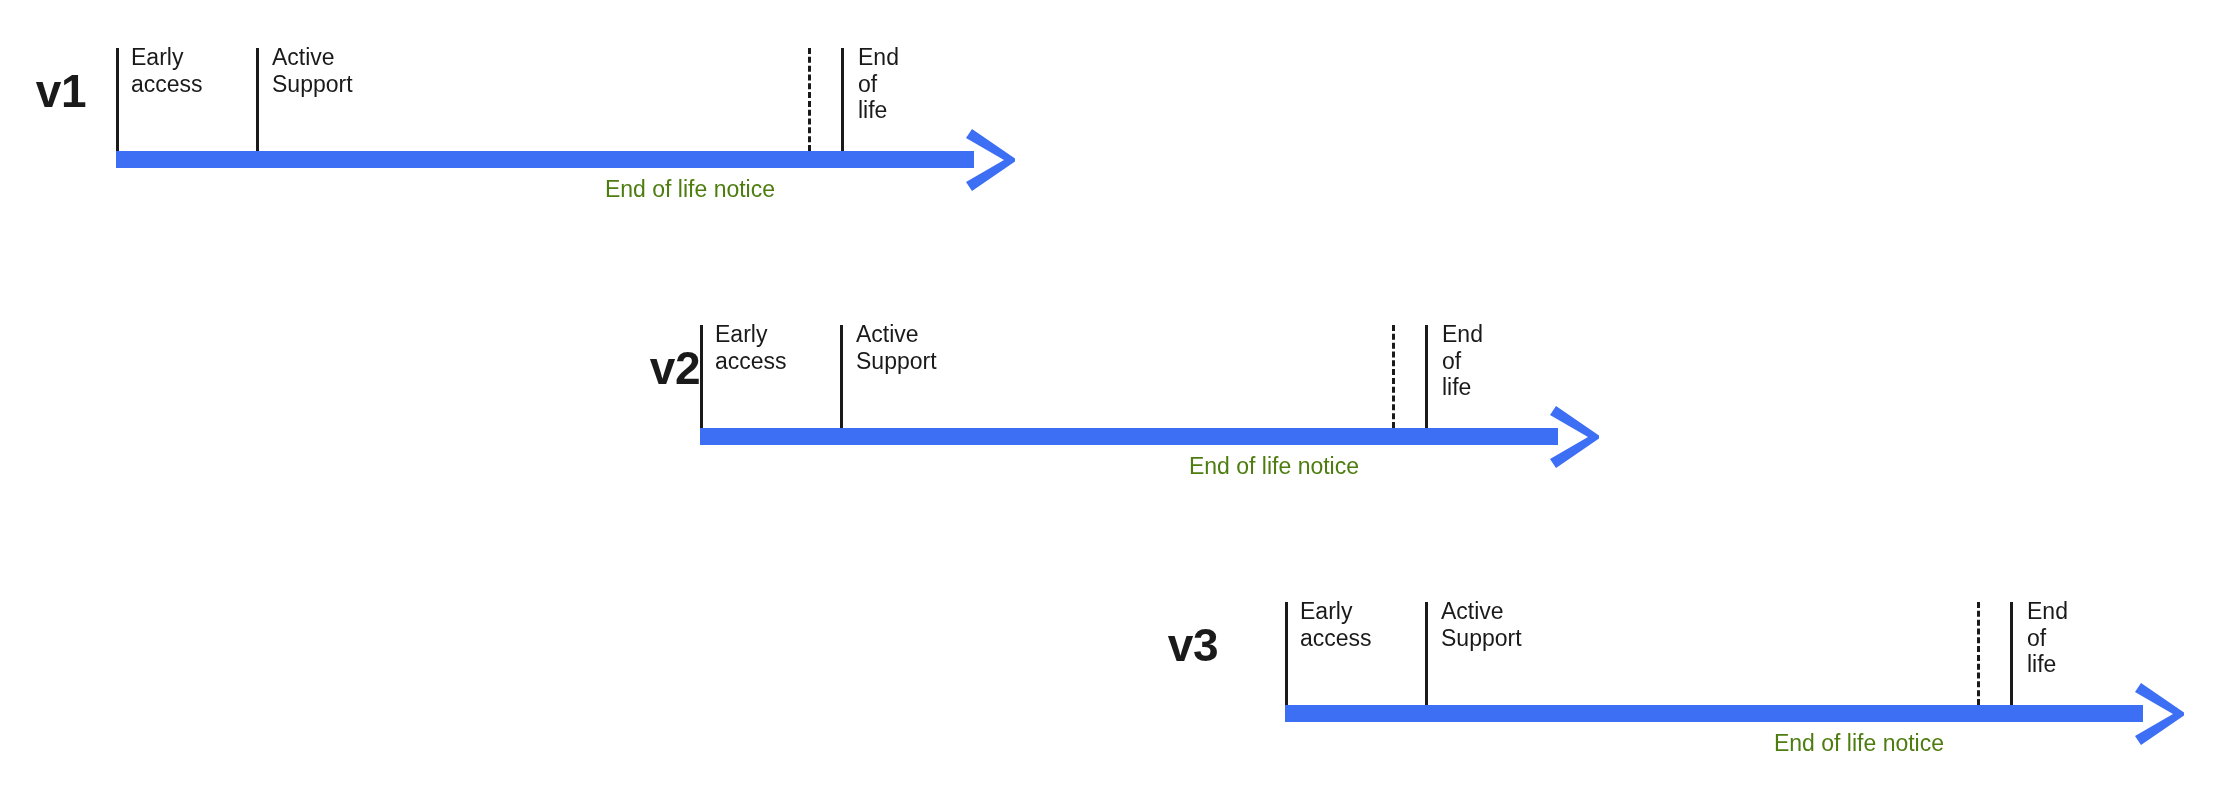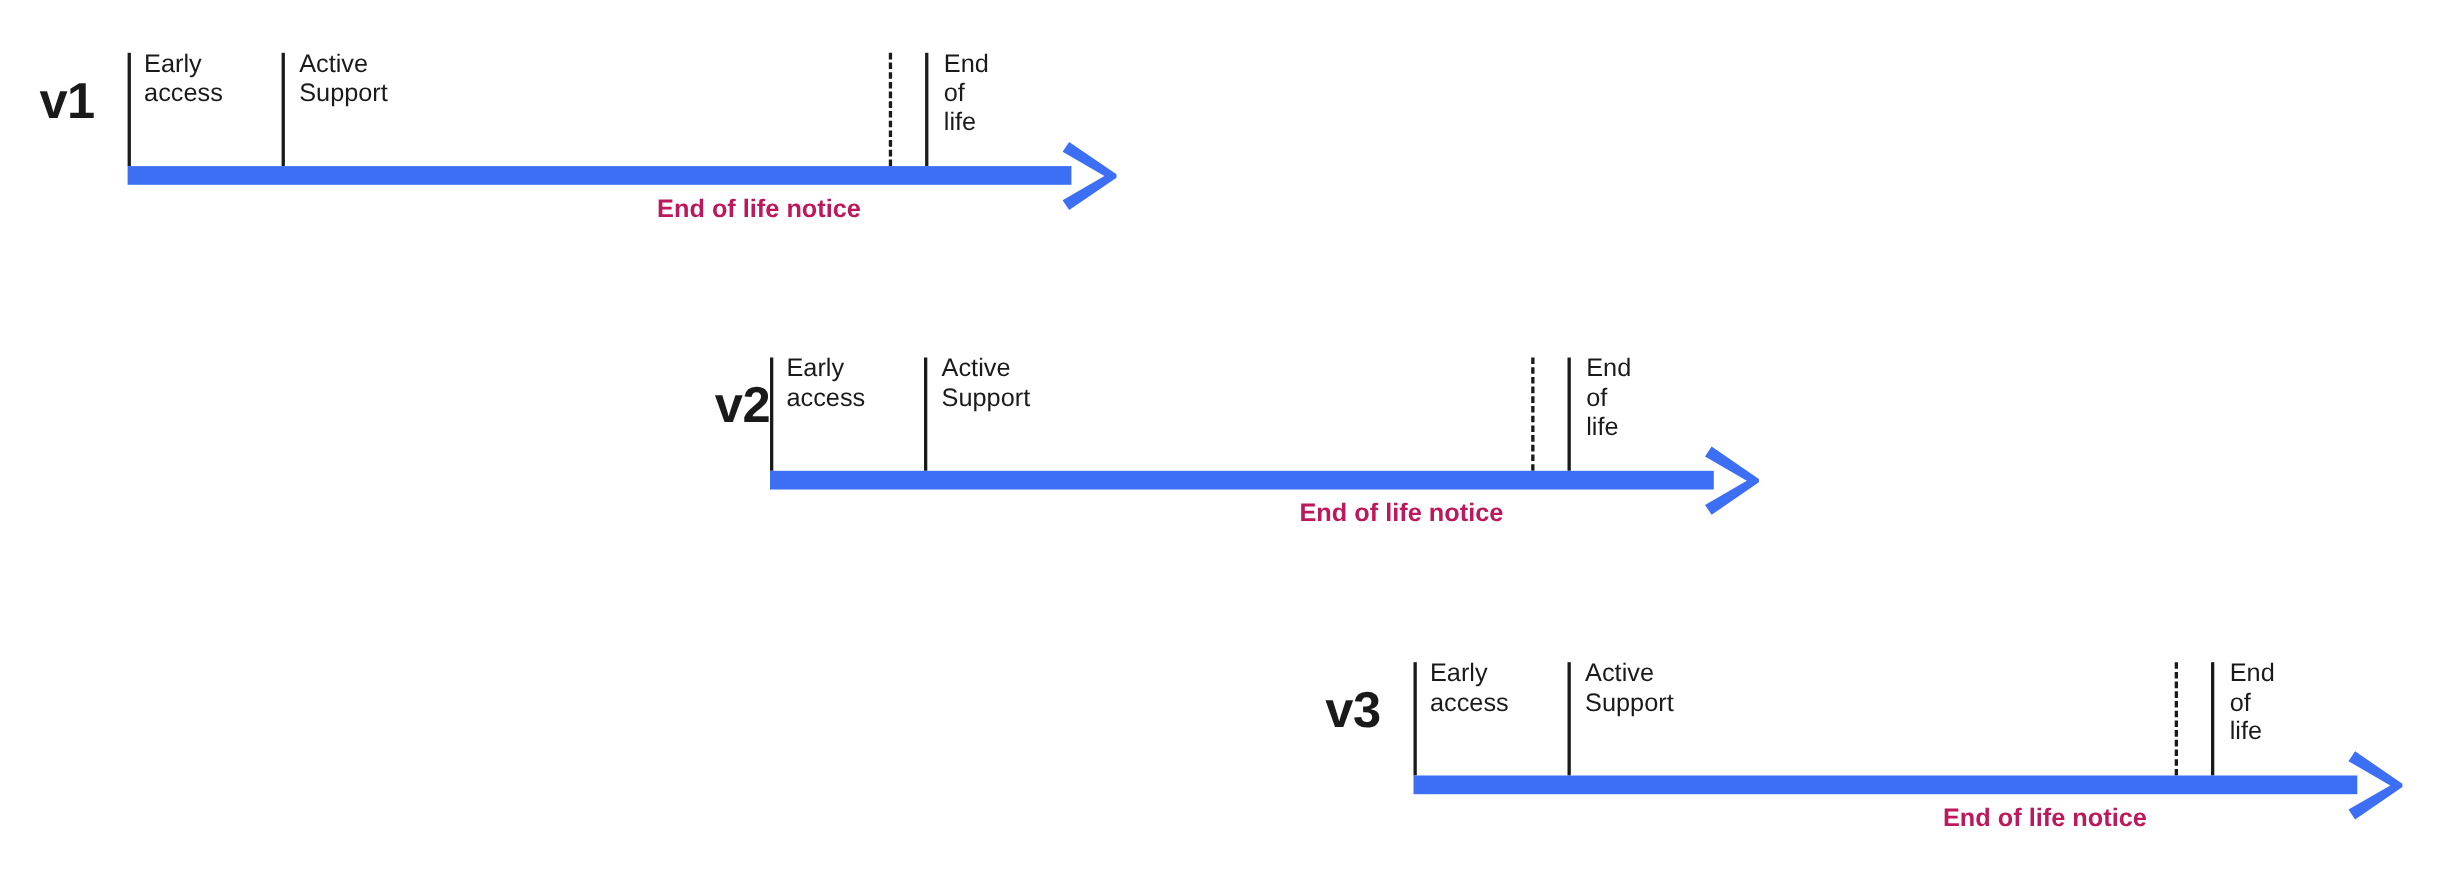--- a/index.html
+++ b/index.html
@@ -78,23 +78,23 @@
   }
   .lifecycle-arrowhead svg {
     display: block;
     overflow: visible;
   }
 
   
   .notice-label {
     position: absolute;
     font-size: 23px;
-    font-weight: bold;
+    font-weight: normal;
     line-height: 1.16;
-    color: #be185d;
+    color: #4d7c0f;
     white-space: nowrap;
     text-align: center;
   }
 </style>
 </head>
 <body>
 
 <div id="timeline-canvas">
 
   <div class="version-row">
@@ -144,21 +144,21 @@
       <svg width="52" height="62" viewBox="0 0 52 62" xmlns="http://www.w3.org/2000/svg">
         <path d="M6 0 L49 29.5 L49 32.5 L6 62 L0 53 L38 31 L0 9 Z" fill="#3d6ff5"></path>
       </svg>
     </div>
 
     <div class="notice-label" style="left:1074px; top:453px; width:400px;">End of life notice</div>
   </div>
 
   <div class="version-row">
 
-    <div class="version-label" style="left:1171px; top:622px; width:84px;">v3</div>
+    <div class="version-label" style="left:1134px; top:622px; width:84px;">v3</div>
 
     <div class="phase-tick" style="left:1285px; top:602px; height:103px;"></div>
     <div class="phase-label" style="left:1300px; top:598px; width:130px;">Early
 access</div>
 
     <div class="phase-tick" style="left:1425px; top:602px; height:103px;"></div>
     <div class="phase-label" style="left:1441px; top:598px;">Active Support</div>
 
     <div class="phase-tick dashed" style="left:1977px; top:602px; height:103px;"></div>
 

